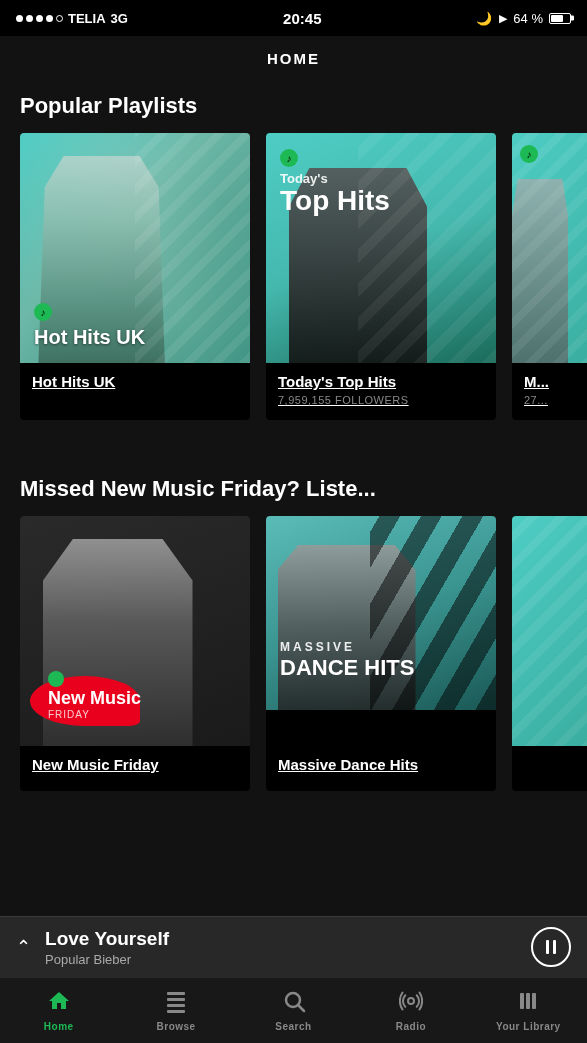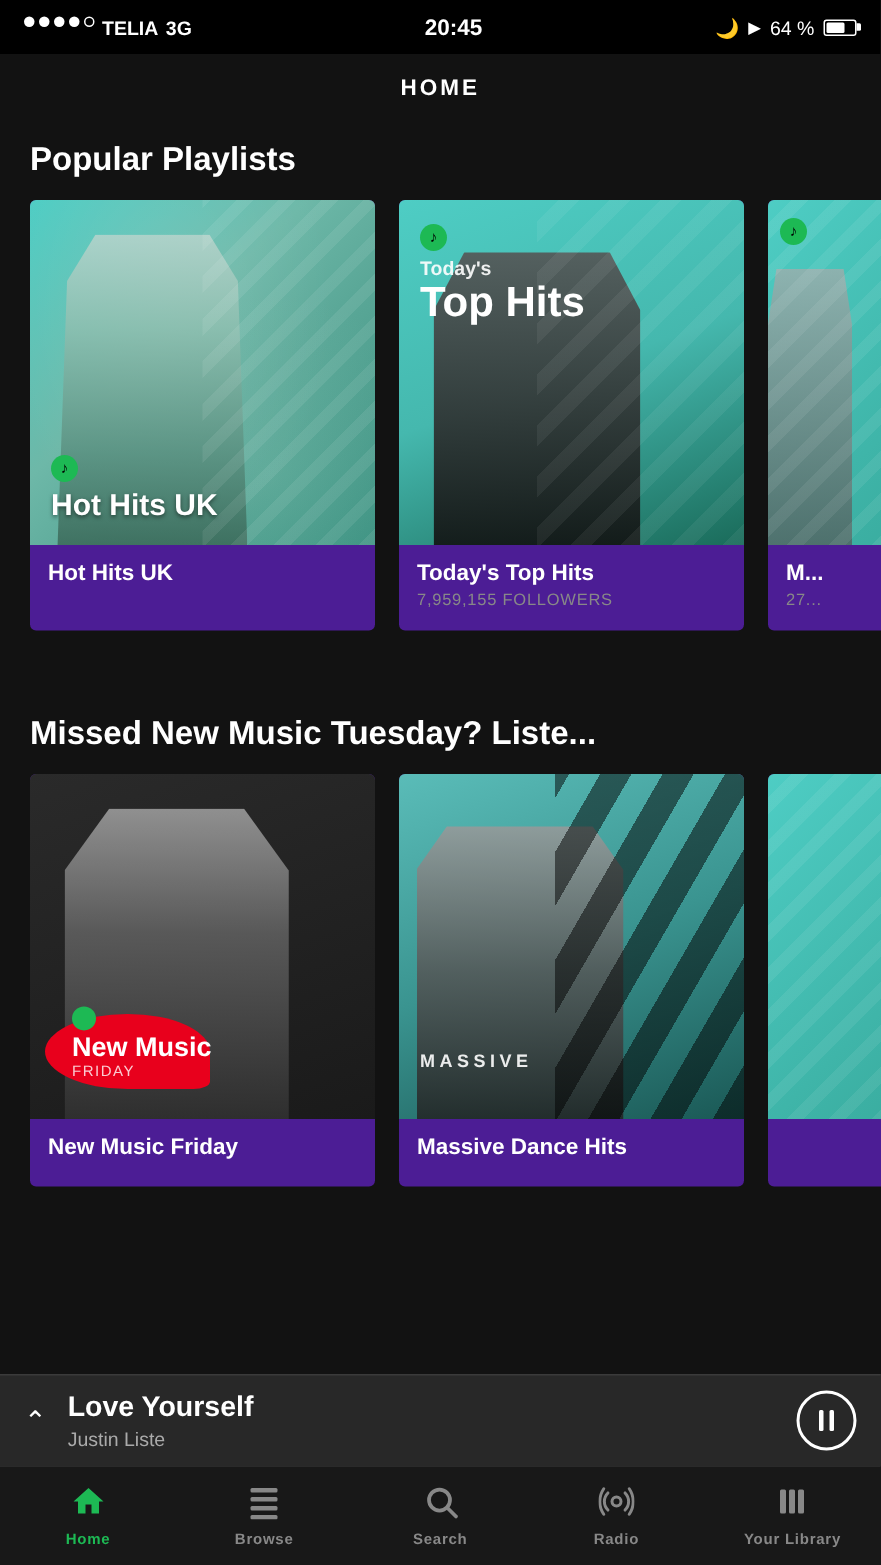--- a/index.html
+++ b/index.html
@@ -17,21 +17,21 @@
     .status-bar {
       background: #000;
       display: flex;
       justify-content: space-between;
       align-items: center;
       padding: 6px 16px;
       height: 36px;
     }
     .status-left {
       display: flex;
-      align-items: flex-start;
+      align-items: center;
       gap: 5px;
       font-size: 13px;
       font-weight: 600;
       color: #fff;
     }
     .dots {
       display: flex; gap: 3px;
     }
     .dot {
       width: 7px; height: 7px;
@@ -106,25 +106,26 @@
       display: flex;
       overflow-x: auto;
       padding: 0 20px 20px;
       gap: 16px;
       scrollbar-width: none;
     }
     .playlist-scroll::-webkit-scrollbar { display: none; }
 
     .playlist-card {
       min-width: 230px;
-      background: #4c1d95;
+      background: #000000;
       border-radius: 4px;
       overflow: hidden;
       flex-shrink: 0;
       cursor: pointer;
+      text-decoration: underline;
     }
 
     .playlist-card-img {
       width: 230px;
       height: 230px;
       position: relative;
       overflow: hidden;
     }
 
     
@@ -335,21 +336,21 @@
     }
     .nmf-sub {
       font-size: 10px;
       color: #fff;
       opacity: 0.8;
       text-transform: uppercase;
       letter-spacing: 1px;
     }
 
     .card-art-mdh {
-      width: 100%; height: 230px;
+      width: 100%; height: 194px;
       background: linear-gradient(160deg, #5abcb8 0%, #3a9490 50%, #1a5855 100%);
       position: relative;
       overflow: hidden;
     }
     .mdh-person {
       position: absolute;
       left: 5%;
       bottom: 0;
       width: 60%;
       height: 85%;
@@ -549,21 +550,21 @@
         <div class="playlist-name">M...</div>
         <div class="playlist-followers">27...</div>
       </div>
     </div>
 
   </div>
 </div>
 
 <div class="section-gap"></div>
 <div>
-  <div class="section-title">Missed New Music Tuesday? Liste...</div>
+  <div class="section-title">Missed New Music Friday? Liste...</div>
   <div class="playlist-scroll">
 
     <div class="playlist-card">
       <div class="playlist-card-img">
         <div class="card-art-nmf">
           <div class="nmf-person"></div>
 
           <div class="nmf-bubble"></div>
           <div class="nmf-label">
             <div class="nmf-spotify-logo"></div>
@@ -579,20 +580,21 @@
     </div>
 
     <div class="playlist-card">
       <div class="playlist-card-img">
         <div class="card-art-mdh">
           <div class="mdh-person"></div>
 
           <div style="position:absolute;right:0;top:0;width:55%;height:100%;background:repeating-linear-gradient(-60deg, rgba(0,0,0,0.5) 0px, rgba(0,0,0,0.5) 18px, transparent 18px, transparent 36px);z-index:1;"></div>
           <div class="mdh-label">
             <div class="mdh-massive">MASSIVE</div>
+            <div class="mdh-title">DANCE HITS</div>
           </div>
         </div>
       </div>
       <div class="playlist-info">
         <div class="playlist-name">Massive Dance Hits</div>
         <div class="playlist-followers"></div>
       </div>
     </div>
 
     <div class="playlist-card partial">
@@ -601,21 +603,21 @@
 
   </div>
 </div>
 
 <div style="height: 140px;"></div>
 
 <div class="now-playing-bar">
   <div class="np-chevron">⌃</div>
   <div class="np-info">
     <div class="np-track">Love Yourself</div>
-    <div class="np-artist">Justin Liste</div>
+    <div class="np-artist">Popular Bieber</div>
   </div>
   <div class="np-pause-btn">
     <div class="np-pause-icon">
       <span></span>
       <span></span>
     </div>
   </div>
 </div>
 
 <div class="bottom-nav">

